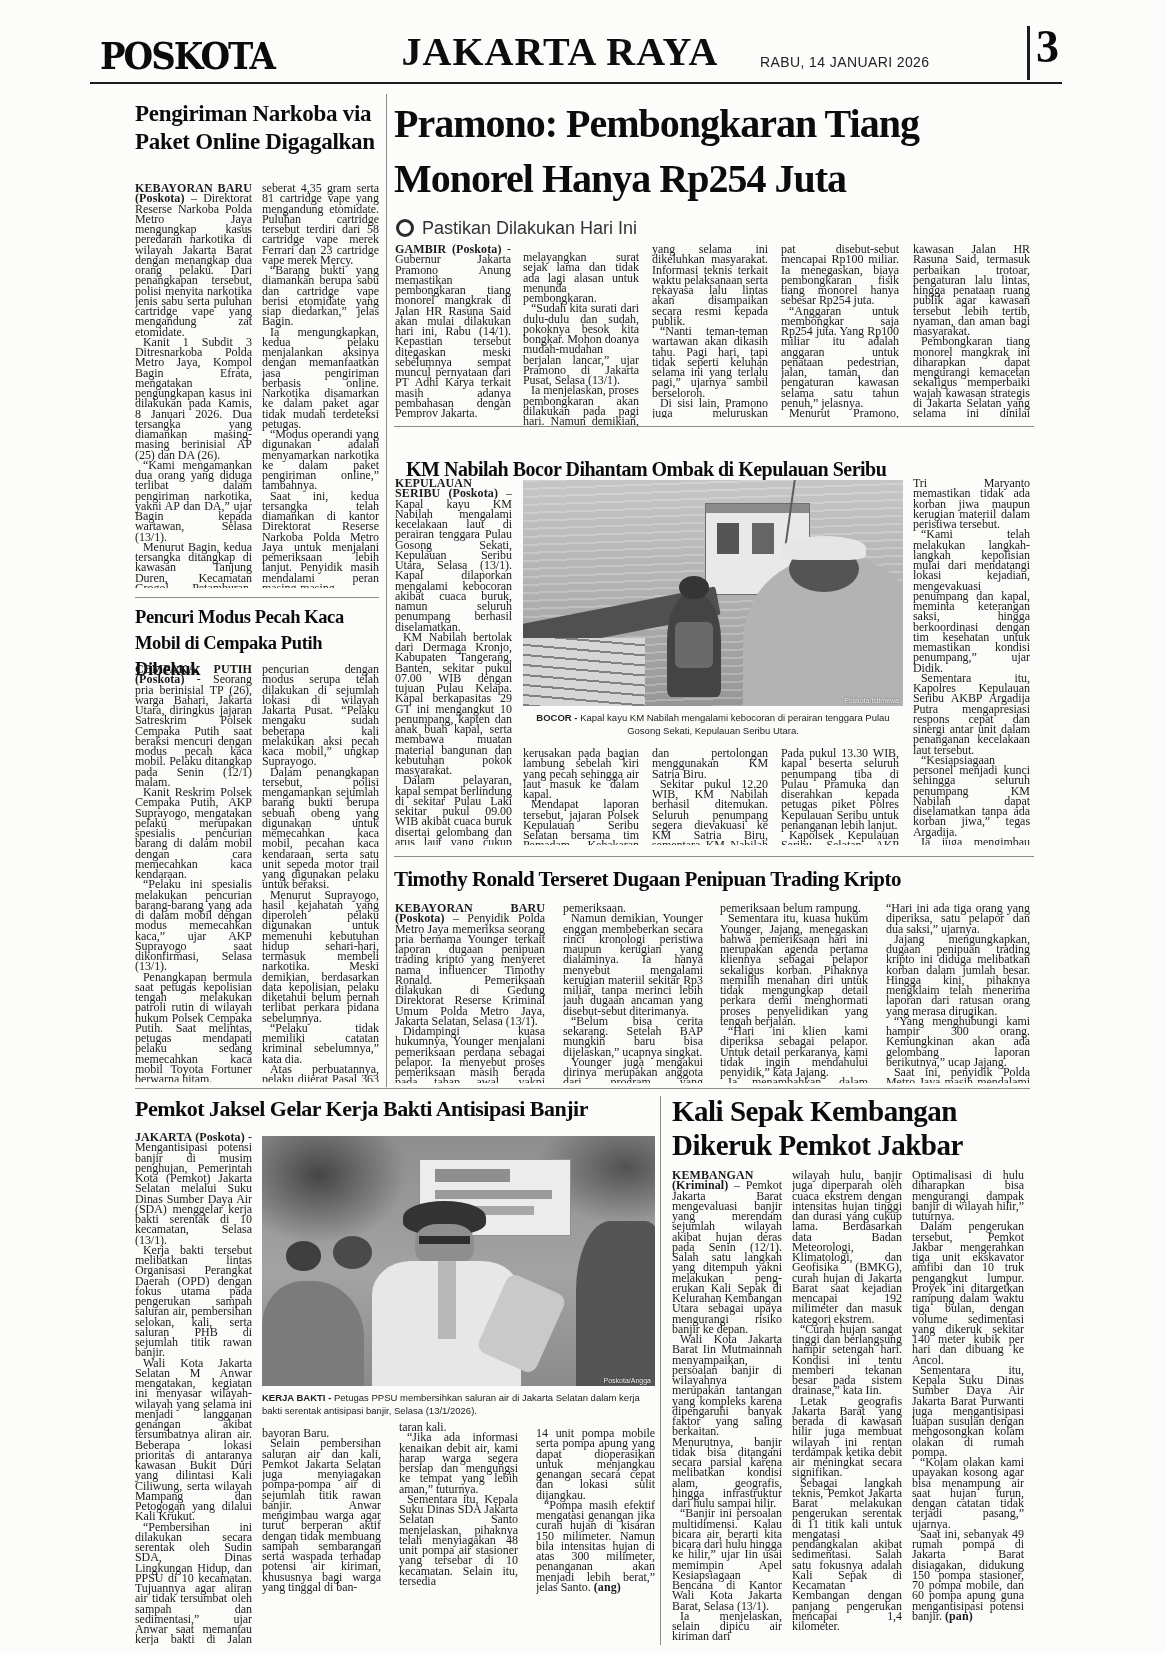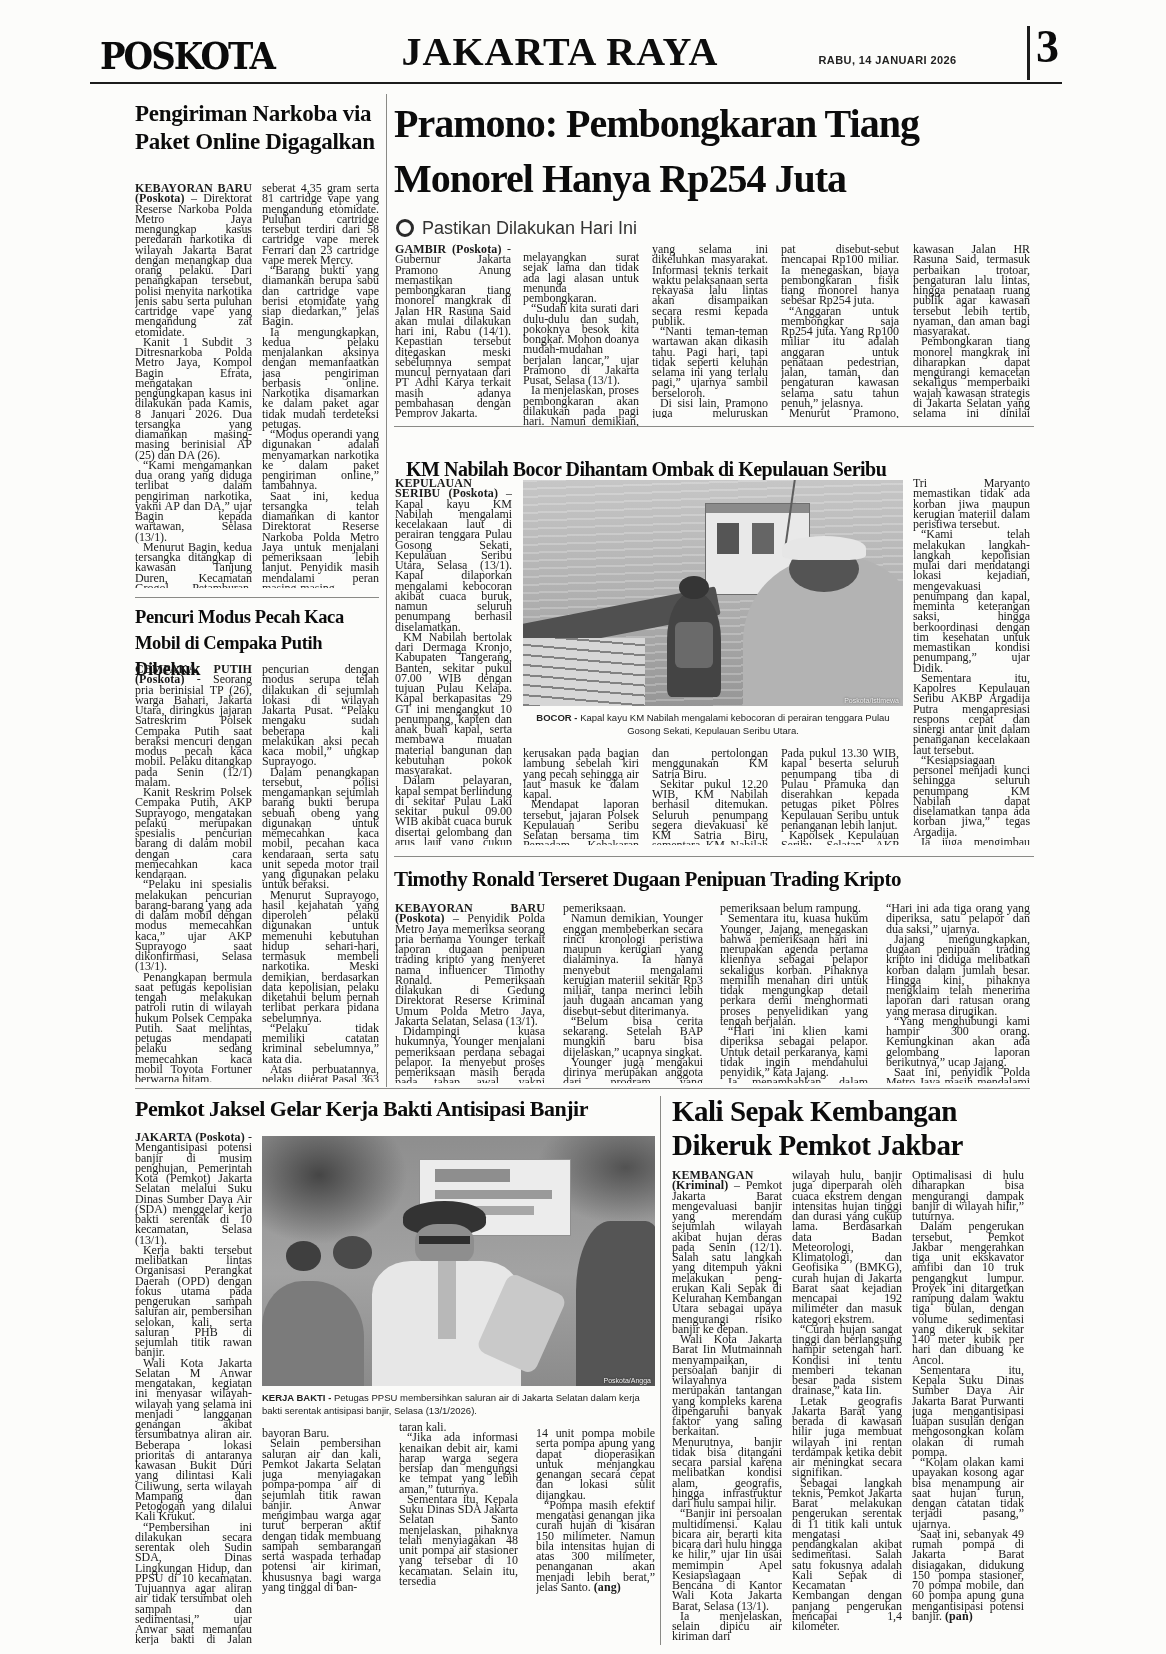--- a/index.html
+++ b/index.html
@@ -2,21 +2,21 @@
 <html lang="id"><head>
 <meta charset="utf-8">
 <style>
   html,body{margin:0;padding:0;background:#e8e8e6;}
   #page{position:relative;width:1166px;height:1654px;background:#fcfcfa;margin:0 auto;
         font-family:"Liberation Serif",serif;color:#1a1a1a;overflow:hidden;}
   .abs{position:absolute;}
   
   .logo{font-family:"DejaVu Serif",serif;font-weight:900;font-size:34px;letter-spacing:-2px;color:#0b0b0b;transform:scaleY(1.08);}
   .sect-title{font-weight:bold;font-size:40px;letter-spacing:1px;color:#0d0d0d;text-align:center;font-family:"Liberation Serif",serif;}
-  .edate{font-family:"Liberation Sans",sans-serif;font-size:11px;font-weight:bold;letter-spacing:.4px;color:#222;text-align:center;}
+  .edate{font-family:"Liberation Sans",sans-serif;font-size:14px;font-weight:normal;letter-spacing:.4px;color:#222;text-align:left;}
   .pnum{font-weight:bold;font-size:46px;color:#0b0b0b;line-height:1;}
   .rule{background:#1c1c1c;}
   .thin{background:#8a8a86;}
   
   .hl{font-weight:bold;color:#0c0c0c;letter-spacing:-.5px;}
   .hl p{margin:0;}
   
   .col{font-size:12px;line-height:10.25px;text-align:justify;overflow:hidden;letter-spacing:-.05px;}
   .col p{margin:0;text-indent:8px;}
   .col p:first-child{text-indent:0;}

